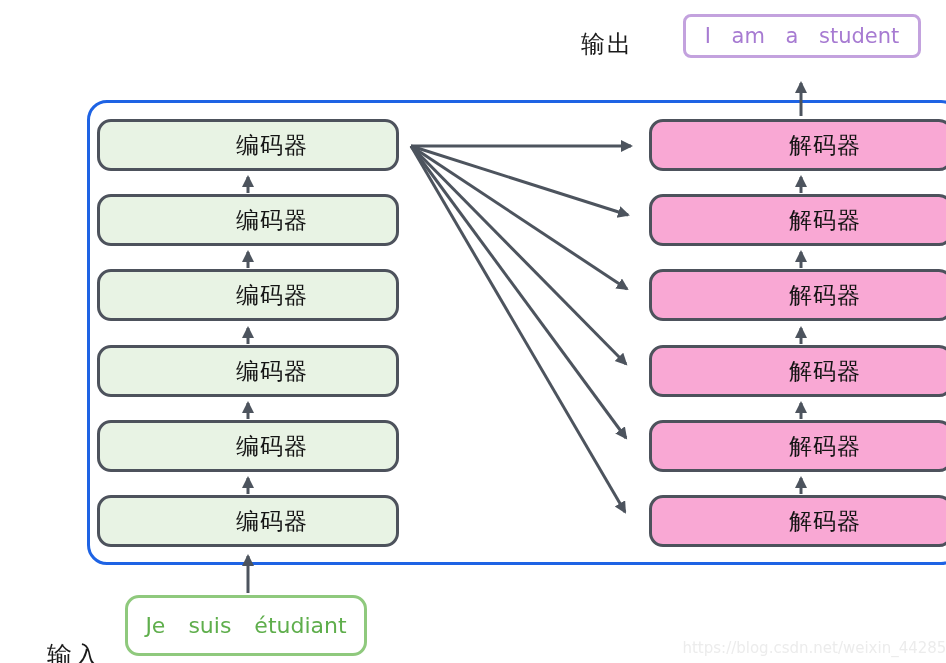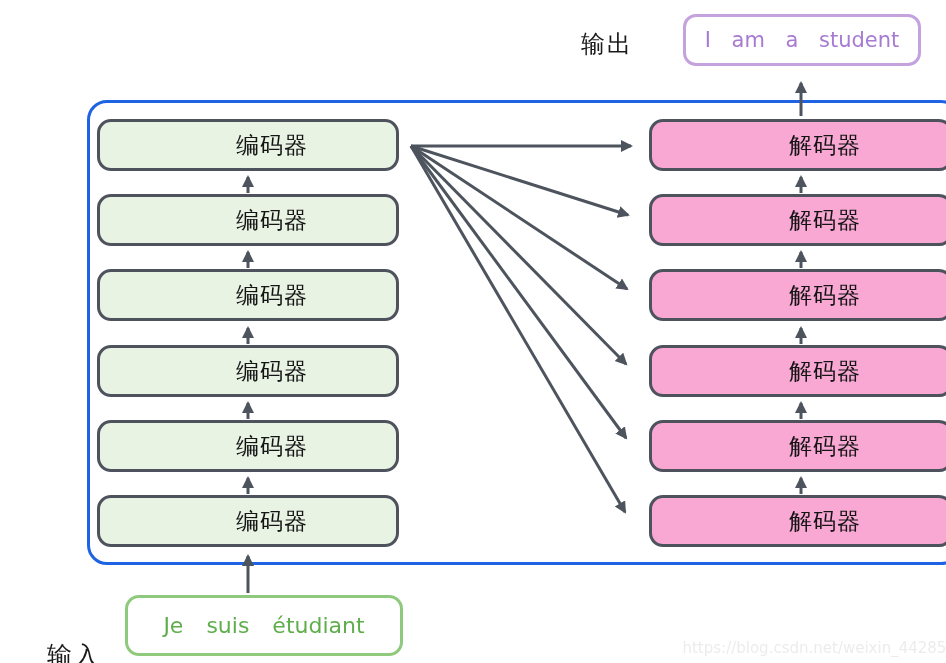--- a/index.html
+++ b/index.html
@@ -11,26 +11,26 @@
   .cn-label{
     position:absolute;color:#1a1a1a;font-size:24px;letter-spacing:2px;
   }
   .out-label{left:544px;top:28px;}
   .in-label{left:10px;top:639px;font-size:25px;}
   .sentence-box{
     position:absolute;display:flex;align-items:center;justify-content:center;
     background:#ffffff;box-sizing:border-box;
   }
   .output-box{
-    left:646px;top:14px;width:238px;height:52px;
-    border:3px solid #c3a2de;border-radius:13px;
+    left:646px;top:14px;width:238px;height:44px;
+    border:3px solid #c3a2de;border-radius:8px;
   }
   .output-box .txt{color:#a77bd2;font-size:21px;word-spacing:14px;}
   .input-box{
-    left:88px;top:595px;width:278px;height:61px;
+    left:88px;top:595px;width:242px;height:61px;
     border:3px solid #8fc97d;border-radius:14px;
   }
   .input-box .txt{color:#5fae4c;font-size:22px;word-spacing:16px;}
   .container-frame{
     position:absolute;left:50px;top:100px;width:874px;height:465px;
     border:3px solid #1e63e4;border-radius:20px;box-sizing:border-box;background:transparent;
   }
   .block{
     position:absolute;height:52px;box-sizing:border-box;
     border:3px solid #4d525c;border-radius:14px;

